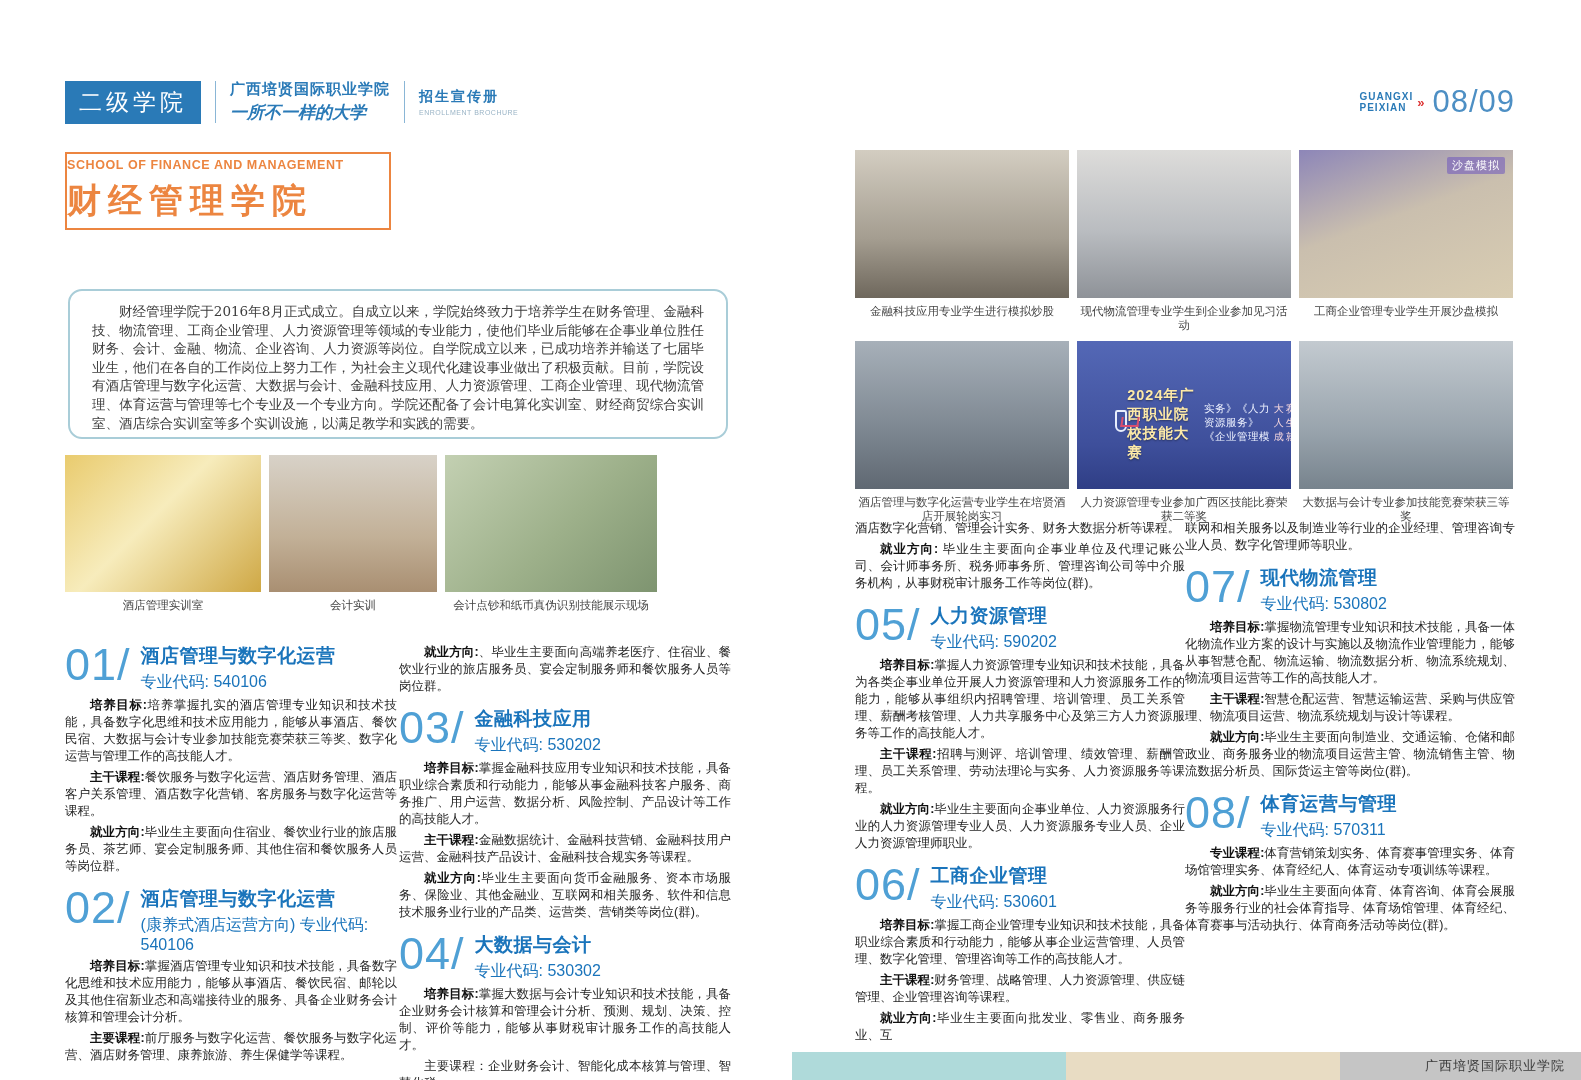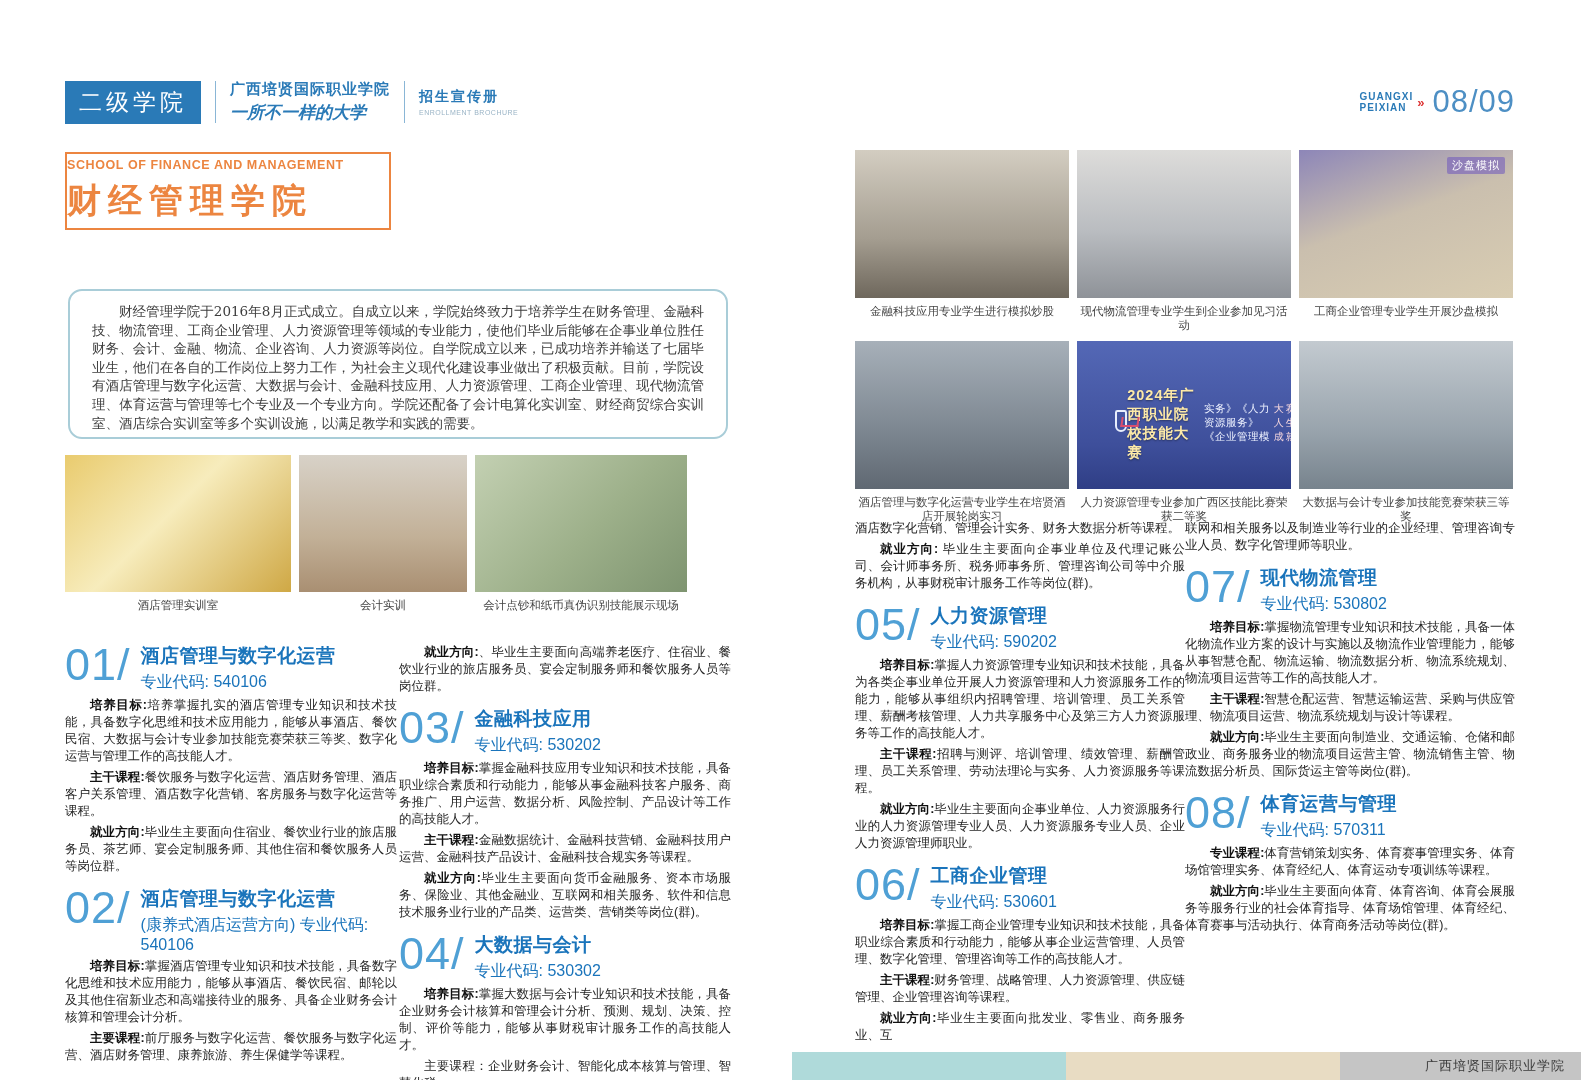--- a/index.html
+++ b/index.html
@@ -29,21 +29,21 @@
 
   
   .intro-box { position:absolute; left:68px; top:289px; width:660px; height:150px; border:2px solid #a9cdd8; border-radius:14px;
                padding:11px 22px; font-family:"DejaVu Serif",serif; font-size:13.5px; line-height:18.6px; color:#3c3c3c;
                text-align:justify; text-indent:2em; }
 
   
   .photo { background:#ddd; position:relative; overflow:hidden; }
   .cap { font-family:"DejaVu Serif",serif; font-size:11.5px; color:#444; text-align:center; margin-top:6px; line-height:14px; }
   .lrow { position:absolute; left:65px; top:455px; width:668px; display:flex; gap:8px; }
-  .lrow .cell1 { width:226px; } .lrow .cell2 { width:168px; } .lrow .cell3 { width:212px; }
+  .lrow .cell1 { width:196px; } .lrow .cell2 { width:168px; } .lrow .cell3 { width:212px; }
   .lrow .photo { height:137px; }
   .ph-banquet { background:linear-gradient(135deg,#e9cb6e 0%,#f7ecbc 45%,#cfa845 100%); }
   .ph-acct    { background:linear-gradient(180deg,#d8d2c8 0%,#c2b097 60%,#a98f72 100%); }
   .ph-cash    { background:linear-gradient(135deg,#c3d0b2 0%,#9db08a 55%,#7e9470 100%); }
 
   .rgrid { position:absolute; left:855px; top:150px; width:660px; }
   .rrow { display:flex; gap:8px; }
   .rrow .rcell { width:214px; }
   .rrow .photo { height:148px; }
   .rrow2 { margin-top:9px; }

